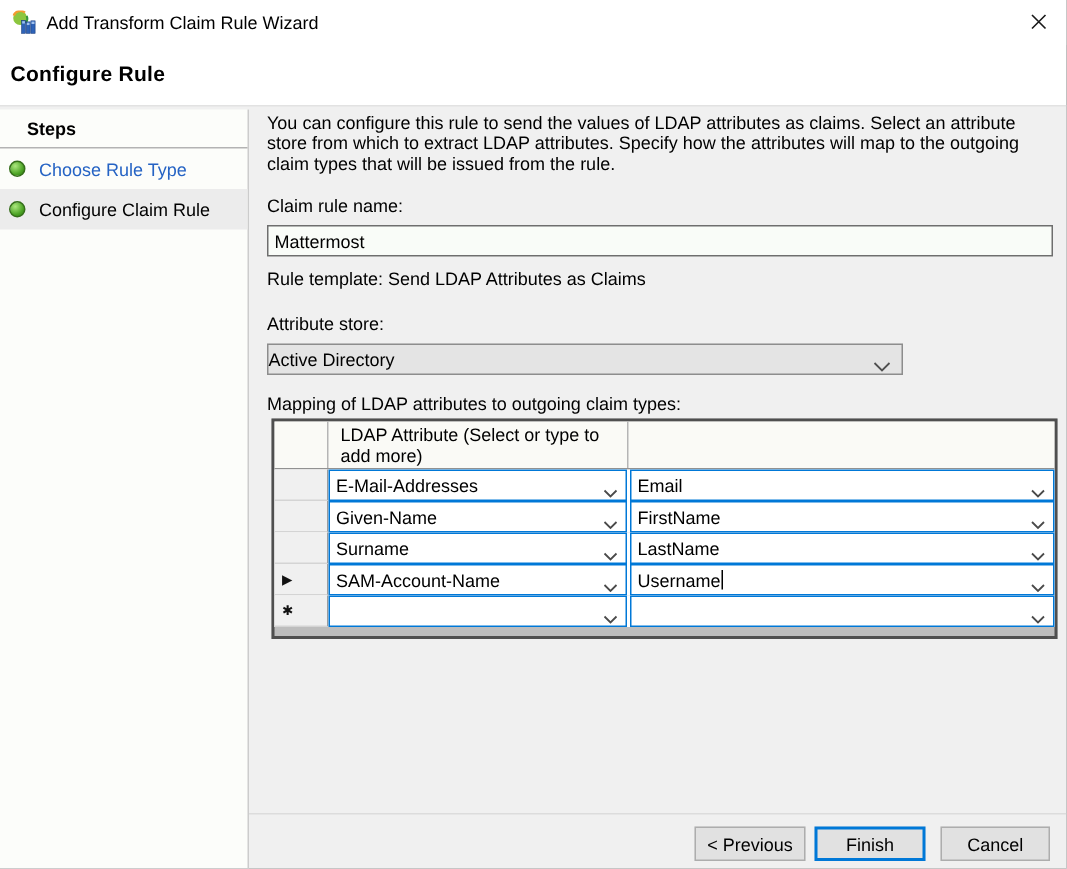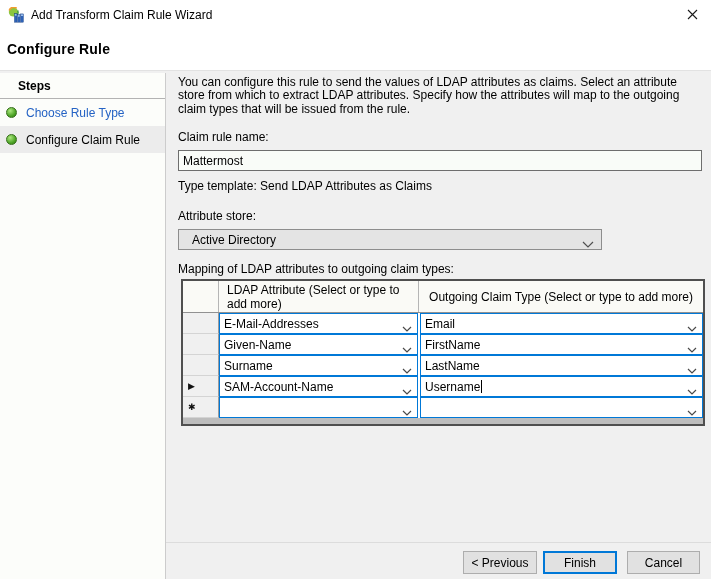--- a/index.html
+++ b/index.html
@@ -27,21 +27,21 @@
     background: radial-gradient(circle at 35% 30%, #ace87e, #4ca325 62%, #2e7c12); border:1px solid #356e1a; }
   .step-label.link { color:#2563c4; }
   .content { position:absolute; left:166px; right:0; top:0; bottom:0; }
   .desc { position:absolute; left:12px; top:5px; width:525px; line-height:13.4px; }
   .lbl-claim { position:absolute; left:12px; top:59px; }
   .claim-input { position:absolute; left:12px; top:79px; width:524px; height:21px; box-sizing:border-box;
     background:#f9fcf8; border:1px solid #6e6e6e; font:12px "Liberation Sans",sans-serif; padding:0 4px; }
   .rule-template { position:absolute; left:12px; top:108px; }
   .lbl-store { position:absolute; left:12px; top:138px; }
   .store-select { position:absolute; left:12px; top:158px; width:424px; height:21px; box-sizing:border-box;
-    background:#e4e4e4; border:1px solid #8d8d8d; display:flex; align-items:center; padding-left:13px; }
+    background:#e4e4e4; border:1px solid #8d8d8d; display:flex; align-items:center; padding-left:0; }
   .store-select .chev { position:absolute; right:7px; top:7px; }
   .lbl-mapping { position:absolute; left:12px; top:191px; }
   
   .grid { position:absolute; left:15px; top:208px; width:524px; height:147px; box-sizing:border-box;
     border:2px solid #4f4f4f; background:#bdbdbd; display:flex; flex-direction:column; }
   .g-header { display:flex; height:32px; background:#fafaf6; border-bottom:1px solid #919191; box-sizing:border-box; flex:0 0 auto; }
   .g-h-sel { width:36px; box-sizing:border-box; border-right:1px solid #b5b5b5; }
   .g-h-c1 { width:200px; box-sizing:border-box; border-right:1px solid #b5b5b5; padding:2px 12px 0 8px; line-height:14px; }
   .g-h-c2 { flex:1; display:flex; align-items:center; justify-content:center; white-space:nowrap; overflow:hidden; }
   .g-row { display:flex; height:21px; background:#fff; flex:0 0 auto; }
@@ -110,39 +110,38 @@
       </div>
     </div>
 
     <div class="content">
 
       <div class="desc">You can configure this rule to send the values of LDAP attributes as claims. Select an attribute store from which to extract LDAP attributes. Specify how the attributes will map to the outgoing claim types that will be issued from the rule.</div>
 
       <div class="lbl-claim">Claim rule name:</div>
       <input class="claim-input" type="text" value="Mattermost" style="">
 
-      <div class="rule-template">Type template: Send LDAP Attributes as Claims</div>
+      <div class="rule-template">Rule template: Send LDAP Attributes as Claims</div>
 
       <div class="lbl-store">Attribute store:</div>
       <div class="store-select">
         <span>Active Directory</span>
         <span class="chev">
           <svg width="12" height="7" viewBox="0 0 12 7">
               <path d="M1 1 L6 6 L11 1" fill="none" stroke="#505050" stroke-width="1.2"></path>
             </svg>
         </span>
       </div>
 
       <div class="lbl-mapping">Mapping of LDAP attributes to outgoing claim types:</div>
 
       <div class="grid">
         <div class="g-header">
           <div class="g-h-sel"></div>
           <div class="g-h-c1">LDAP Attribute (Select or type to add more)</div>
-          <div class="g-h-c2">Outgoing Claim Type (Select or type to add more)</div>
         </div>
 
         <div class="g-row">
           <div class="g-sel"></div>
           <div class="combo c1">
             <span>E-Mail-Addresses</span>
             <span class="chev"><svg width="10" height="6" viewBox="0 0 10 6">
                   <path d="M1 1 L5 5 L9 1" fill="none" stroke="#4a4a4a" stroke-width="1.2"></path>
                 </svg></span>
           </div>

